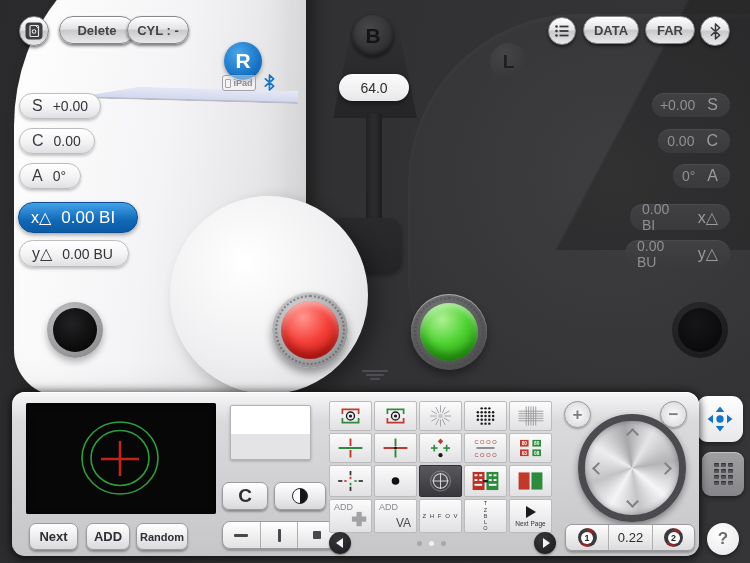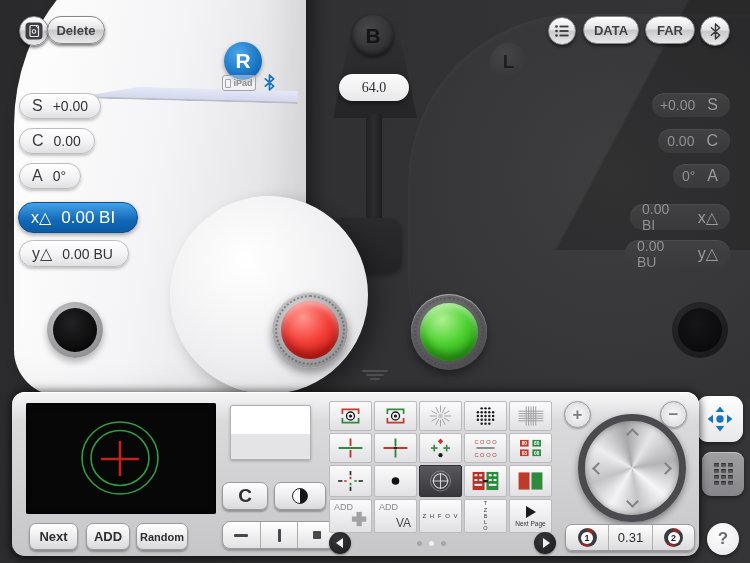--- a/index.html
+++ b/index.html
@@ -54,21 +54,20 @@
   .b-knob {
     position:absolute; left:352px; top:15px; width:42px; height:42px; border-radius:50%;
     background:radial-gradient(circle at 40% 32%, #47474a, #2d2d30 75%);
     color:#141417; font-size:21px; font-weight:bold;
     box-shadow:inset 0 -3px 4px rgba(0,0,0,0.45), 0 1px 3px rgba(0,0,0,0.5);
   }
   .pd-pill {
     position:absolute; left:339px; top:74px; width:70px; height:27px; border-radius:14px;
     background:linear-gradient(#fcfcfc,#e8e8ea); color:#2d2d30; font-size:14px;
     box-shadow:0 2px 5px rgba(0,0,0,0.5);
-    font-family:Liberation Serif, serif;
   }
   .pull-handle { position:absolute; left:360px; top:370px; width:30px; display:flex;
     flex-direction:column; align-items:center; gap:2px; }
   .pull-handle i { display:block; height:2px; background:#4d4d51; border-radius:1px; }
 
   .lens-ring-l { position:absolute; left:47px; top:302px; width:56px; height:56px; border-radius:50%;
     background:radial-gradient(circle at 40% 32%, #cacacc, #8d8d8f 80%);
     box-shadow:0 4px 7px rgba(0,0,0,0.28); }
   .lens-hole-l { position:absolute; left:6px; top:6px; width:44px; height:44px; border-radius:50%;
     background:radial-gradient(circle at 42% 35%, #222224, #000); }
@@ -245,21 +244,22 @@
   </div>
 
   <div class="abs metal roundbtn flexc" style="left:19px;top:16px;width:30px;height:30px">
     <svg width="20" height="20" viewBox="0 0 20 20">
       <rect x="1.5" y="1.5" width="17" height="17" rx="4" fill="#3e3e42"></rect>
       <rect x="6" y="4.5" width="8.5" height="11" rx="1" fill="none" stroke="#e3e3e5" stroke-width="1.2"></rect>
       <path d="M11.5 4.5 L14.5 7.5" stroke="#e3e3e5" stroke-width="1"></path>
       <circle cx="10" cy="10.5" r="1.8" fill="none" stroke="#e3e3e5" stroke-width="1.1"></circle>
     </svg>
   </div>
-  <button class="abs metal pill" style="left:47px;top:16px;width:58px;height:28px">Delete</button>
+  <button class="abs metal pill" style="left:59px;top:16px;width:76px;height:28px">Delete</button>
+  <button class="abs metal pill" style="left:127px;top:16px;width:62px;height:28px">CYL : -</button>
 
   <div class="abs metal roundbtn flexc" style="left:548px;top:17px;width:28px;height:28px">
     <svg width="16" height="16" viewBox="0 0 16 16">
       <circle cx="2.5" cy="3.5" r="1.3" fill="#38383c"></circle>
         <rect x="5.5" y="2.6" width="9" height="1.8" fill="#38383c"></rect>
       <circle cx="2.5" cy="8" r="1.3" fill="#38383c"></circle>
         <rect x="5.5" y="7.1" width="9" height="1.8" fill="#38383c"></rect>
       <circle cx="2.5" cy="12.5" r="1.3" fill="#38383c"></circle>
         <rect x="5.5" y="11.6" width="9" height="1.8" fill="#38383c"></rect>
     </svg>
@@ -619,21 +619,21 @@
       <span class="chev" style="left:76px;top:43px;transform:rotate(225deg)"></span>
     </div>
 
     <div class="stepper">
       <div style="width:42px">
         <span class="dialring">
           <b>1</b>
         </span>
       </div>
       <div style="width:44px">
-        <span class="stepval">0.31</span>
+        <span class="stepval">0.22</span>
       </div>
       <div style="width:42px">
         <span class="dialring">
           <b>2</b>
         </span>
       </div>
     </div>
   </div>
 </div>
 

